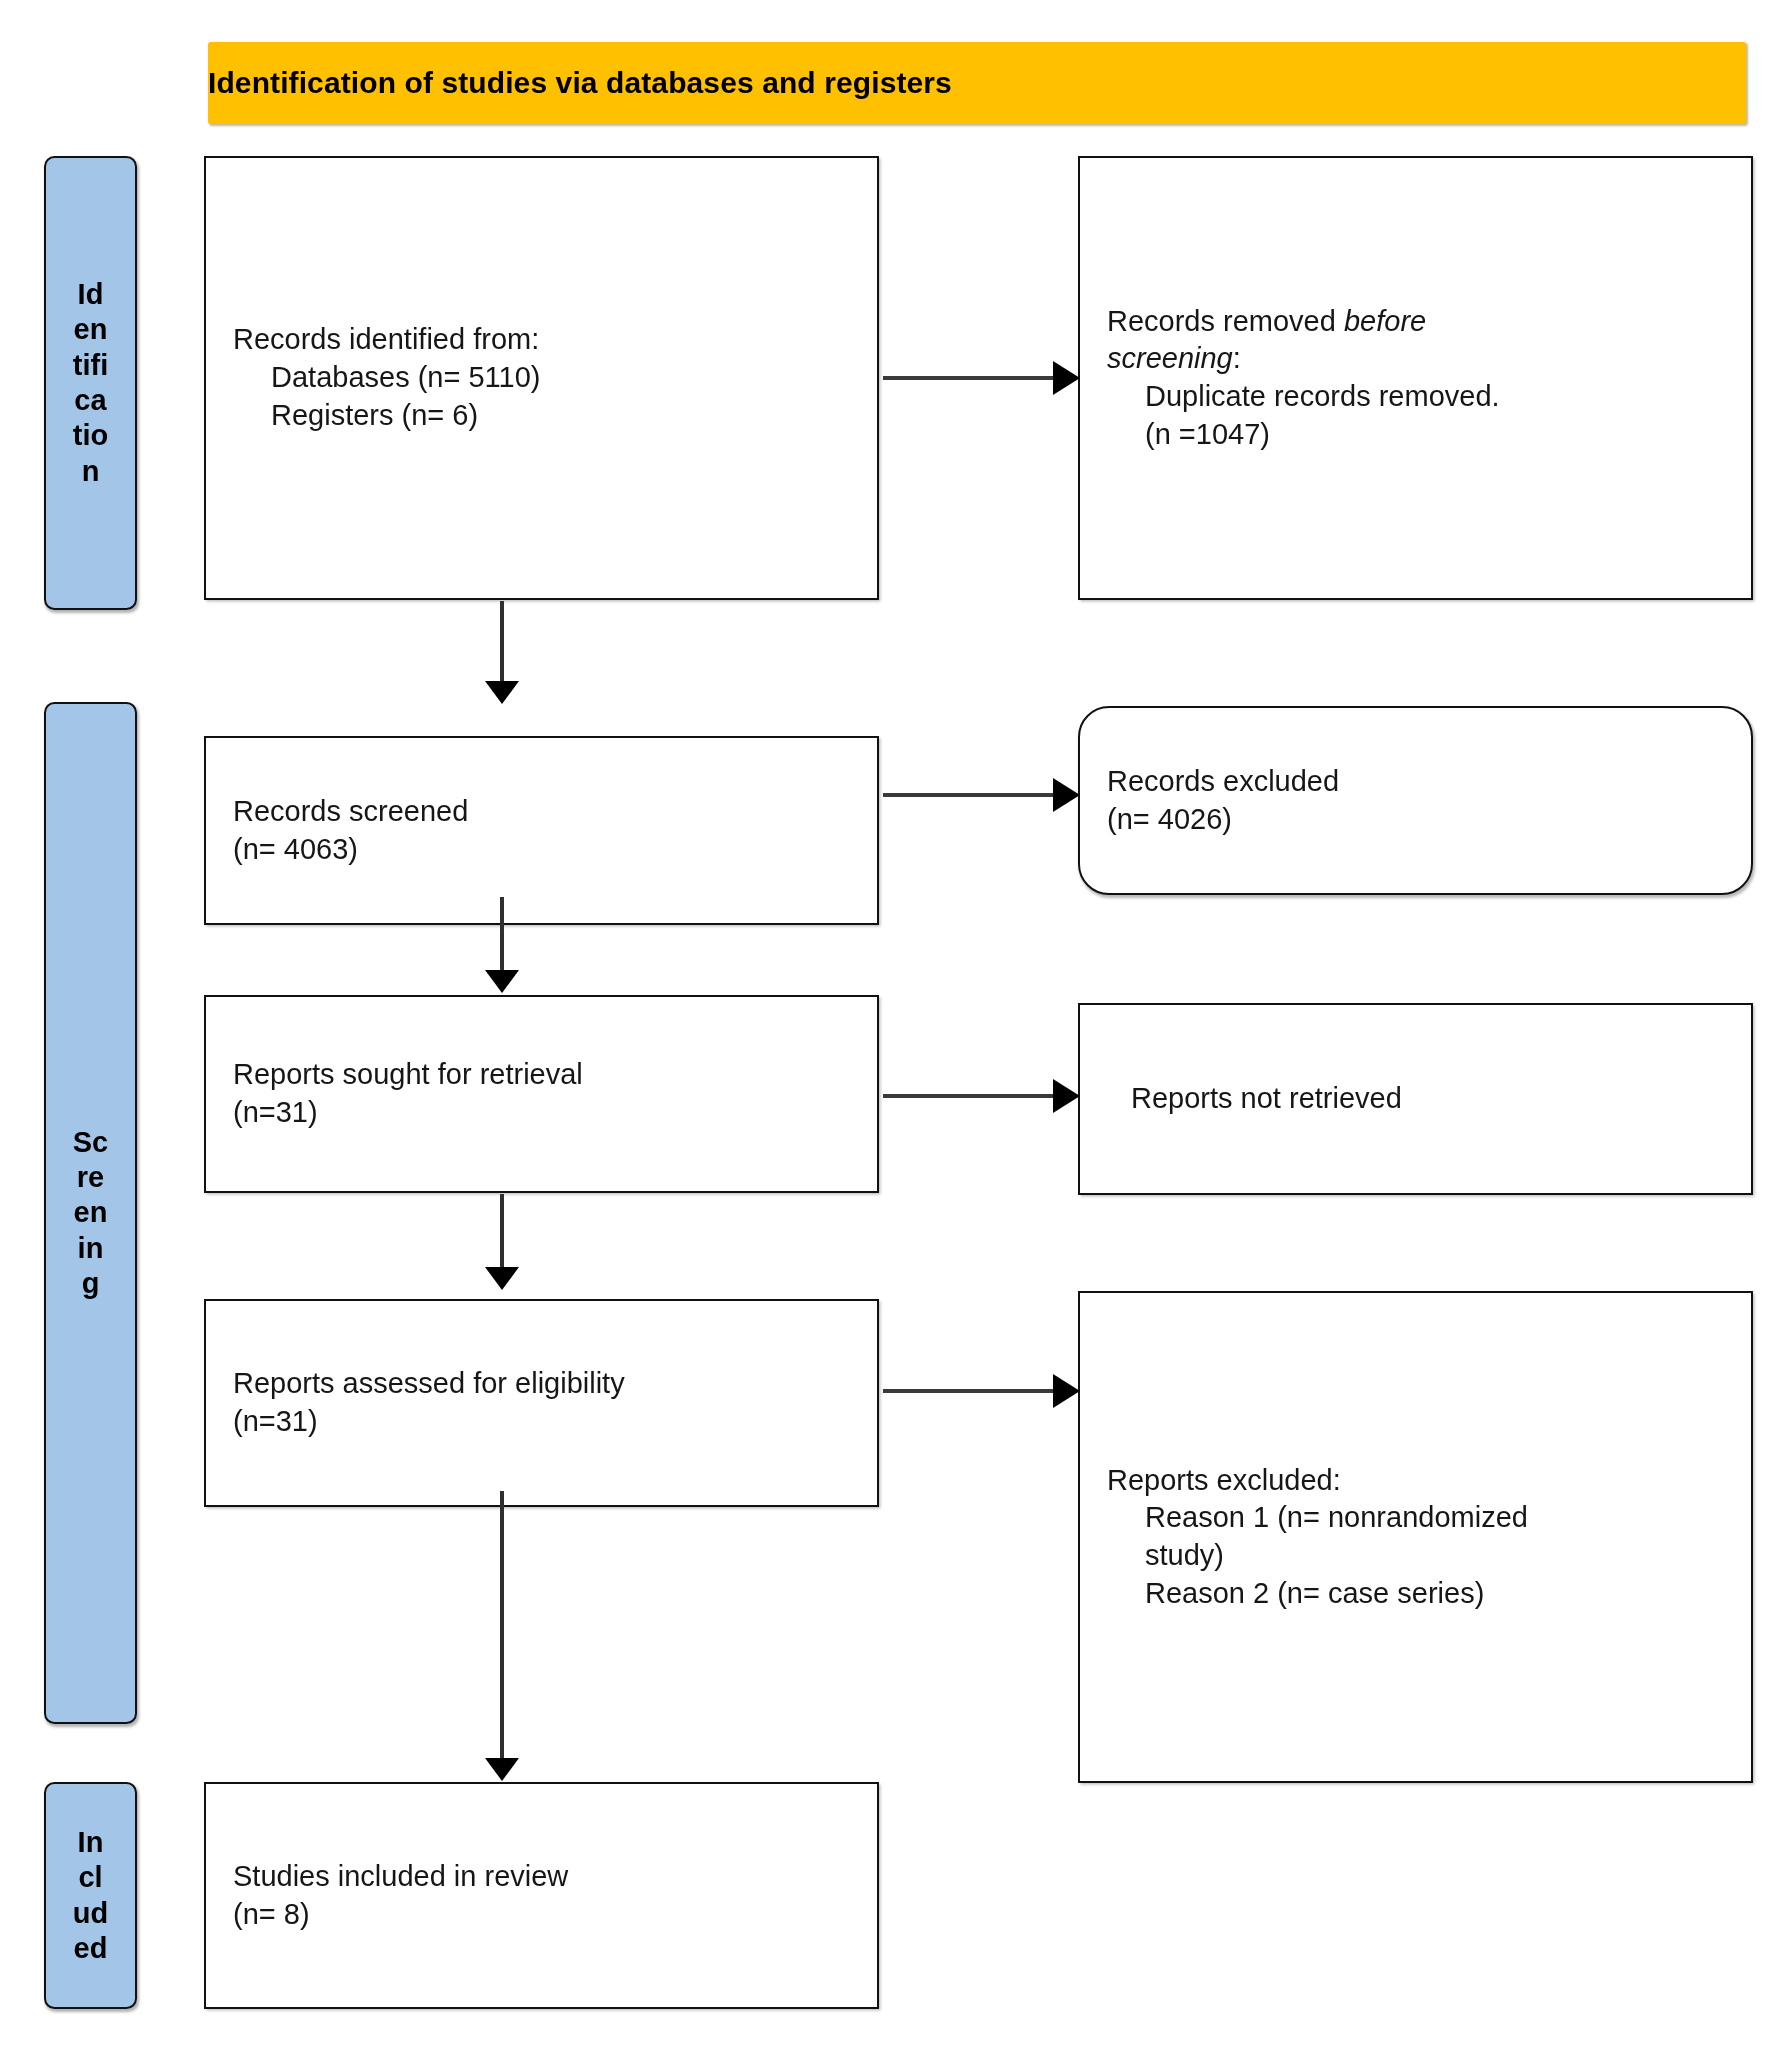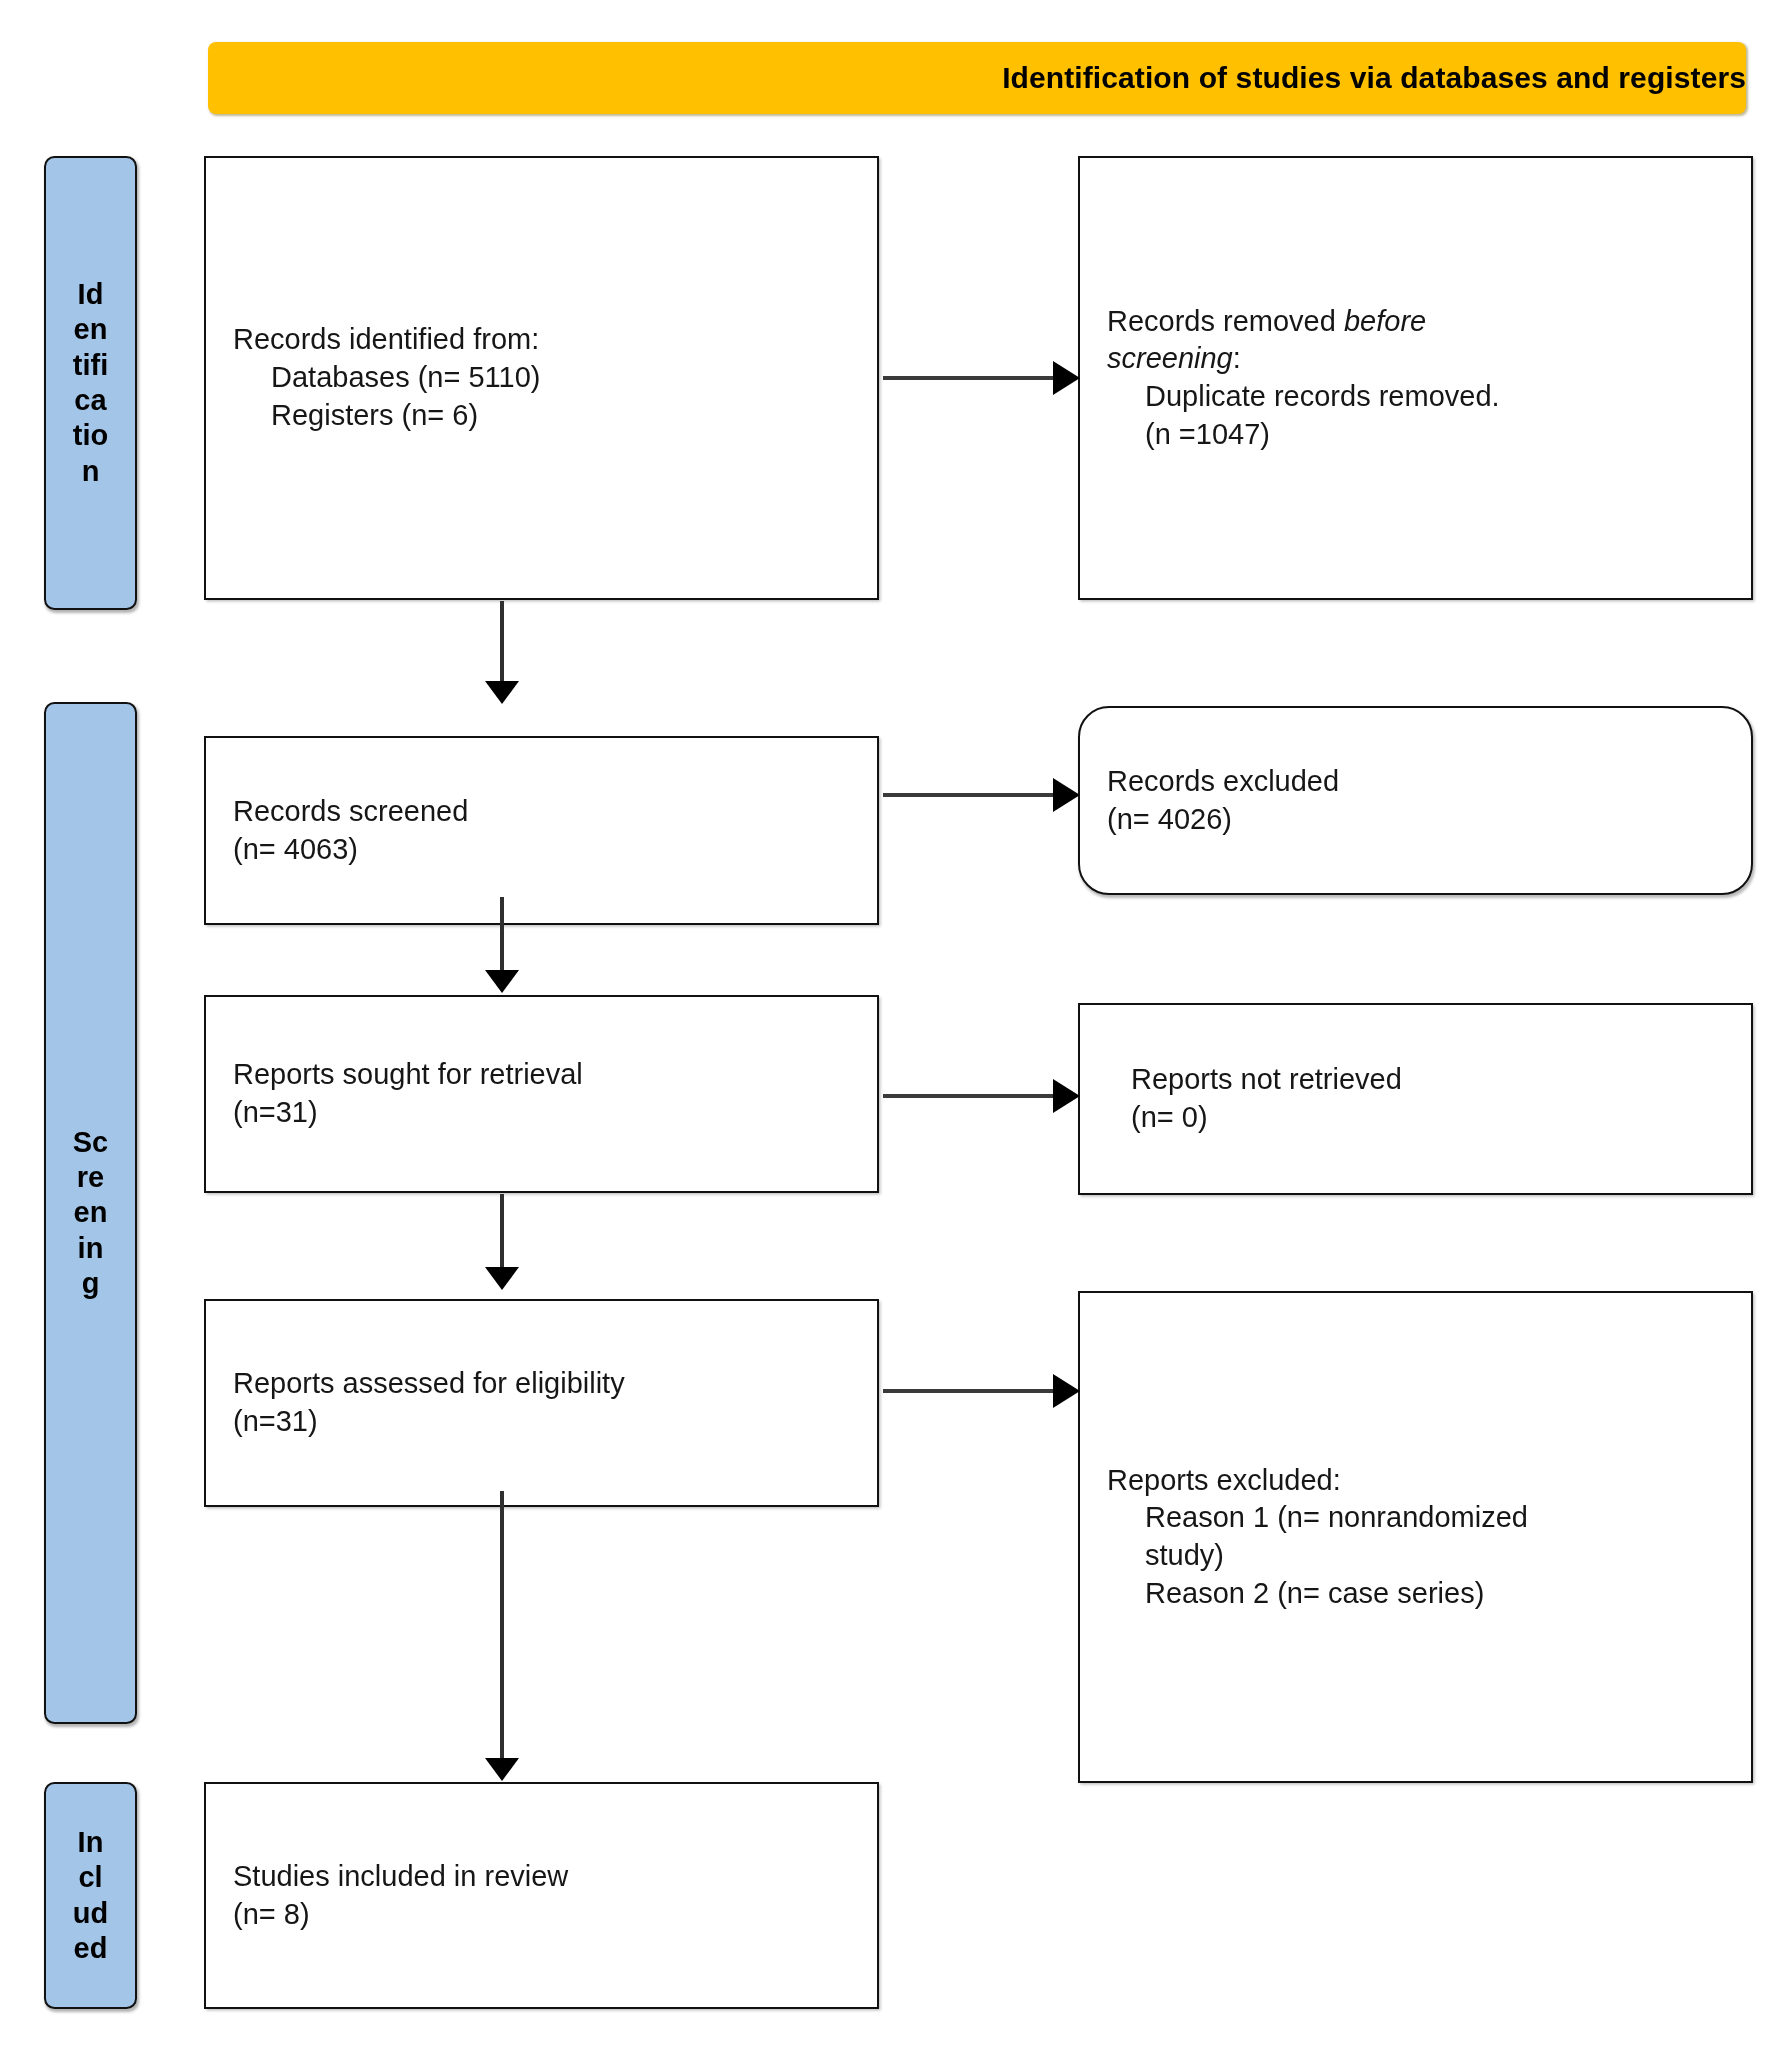--- a/index.html
+++ b/index.html
@@ -17,27 +17,27 @@
     background: #ffffff;
     overflow: hidden;
   }
 
   
   .banner {
     position: absolute;
     left: 208px;
     top: 42px;
     width: 1538px;
-    height: 72px;
+    height: 82px;
     background: #FFC000;
-    border-radius: 8px;
+    border-radius: 3px;
     box-shadow: 1.2px 1.7px 2.3px rgba(120,100,20,0.45);
     display: flex;
     align-items: center;
-    justify-content: flex-end;
+    justify-content: flex-start;
     box-sizing: border-box;
   }
   .banner-text {
     font-size: 30px;
     font-weight: bold;
     color: #000000;
     letter-spacing: 0.1px;
     white-space: nowrap;
   }
 
@@ -209,21 +209,20 @@
   <div class="flow-box" id="box-sought">
     <div class="body">
       <div class="line">Reports sought for retrieval</div>
       <div class="line">(n=31)</div>
     </div>
   </div>
 
   <div class="flow-box" id="box-notretrieved">
     <div class="body">
       <div class="line">Reports not retrieved</div>
-      <div class="line">(n= 0)</div>
     </div>
   </div>
 
   <div class="flow-box" id="box-assessed">
     <div class="body">
       <div class="line">Reports assessed for eligibility</div>
       <div class="line">(n=31)</div>
     </div>
   </div>
 

